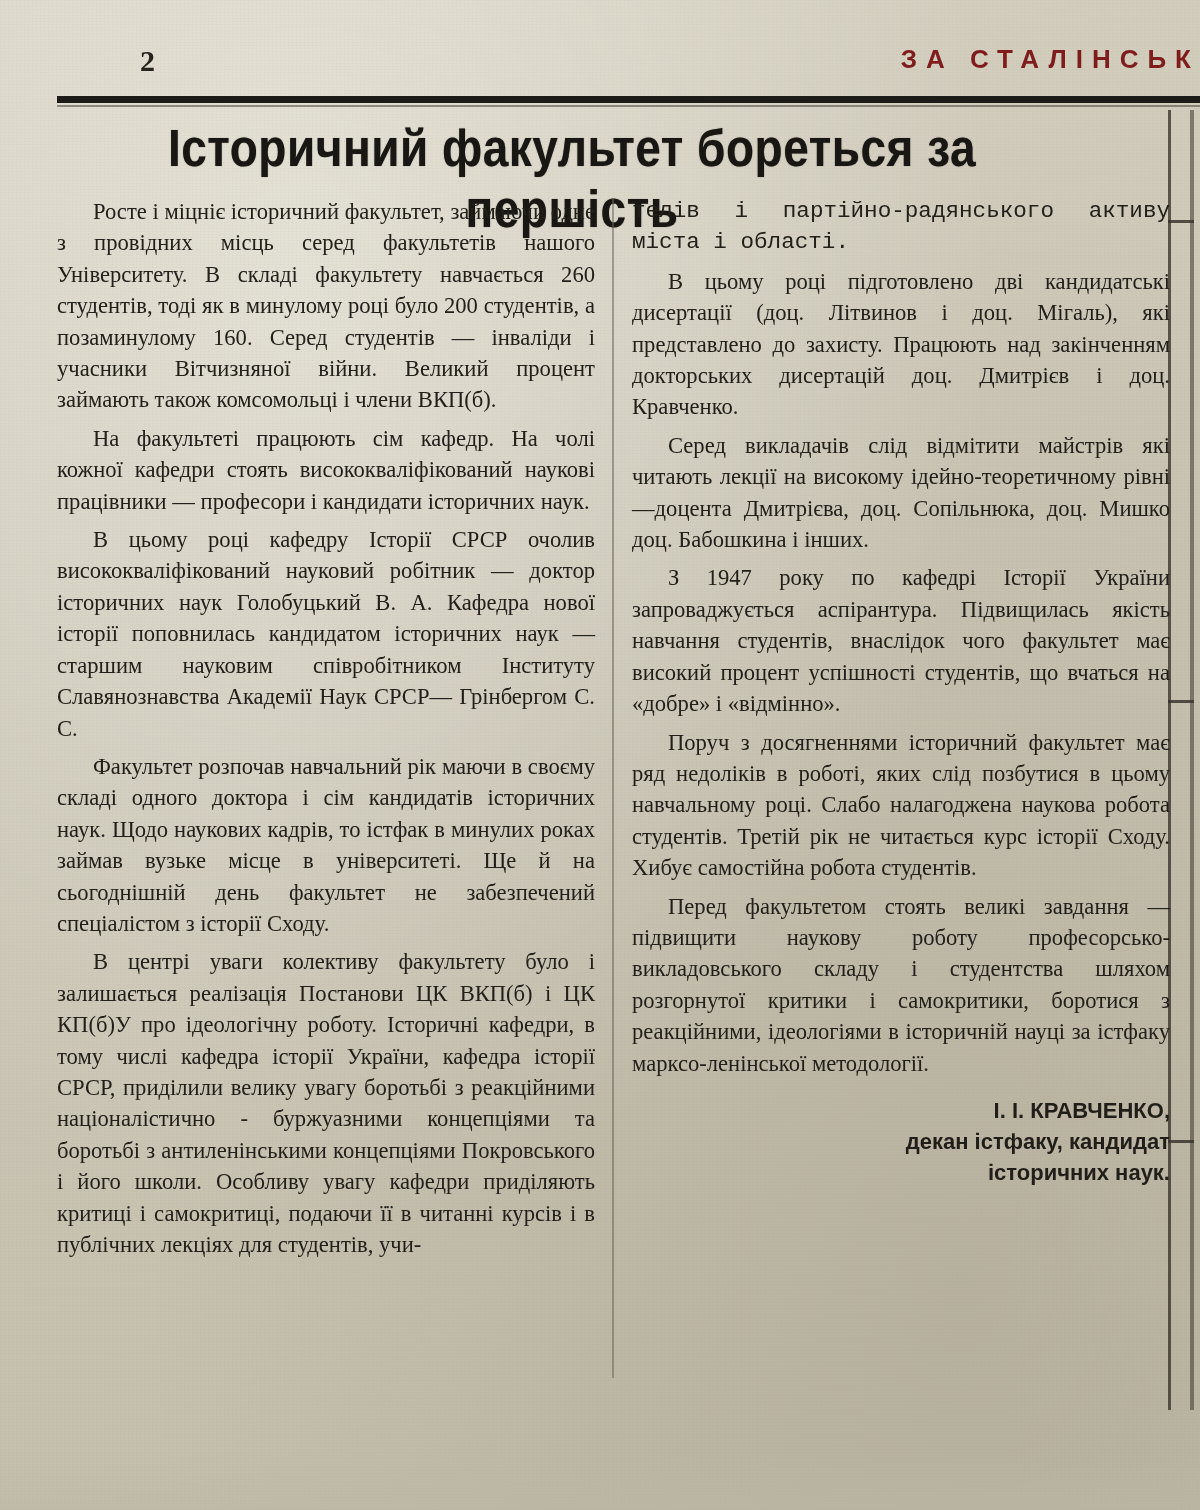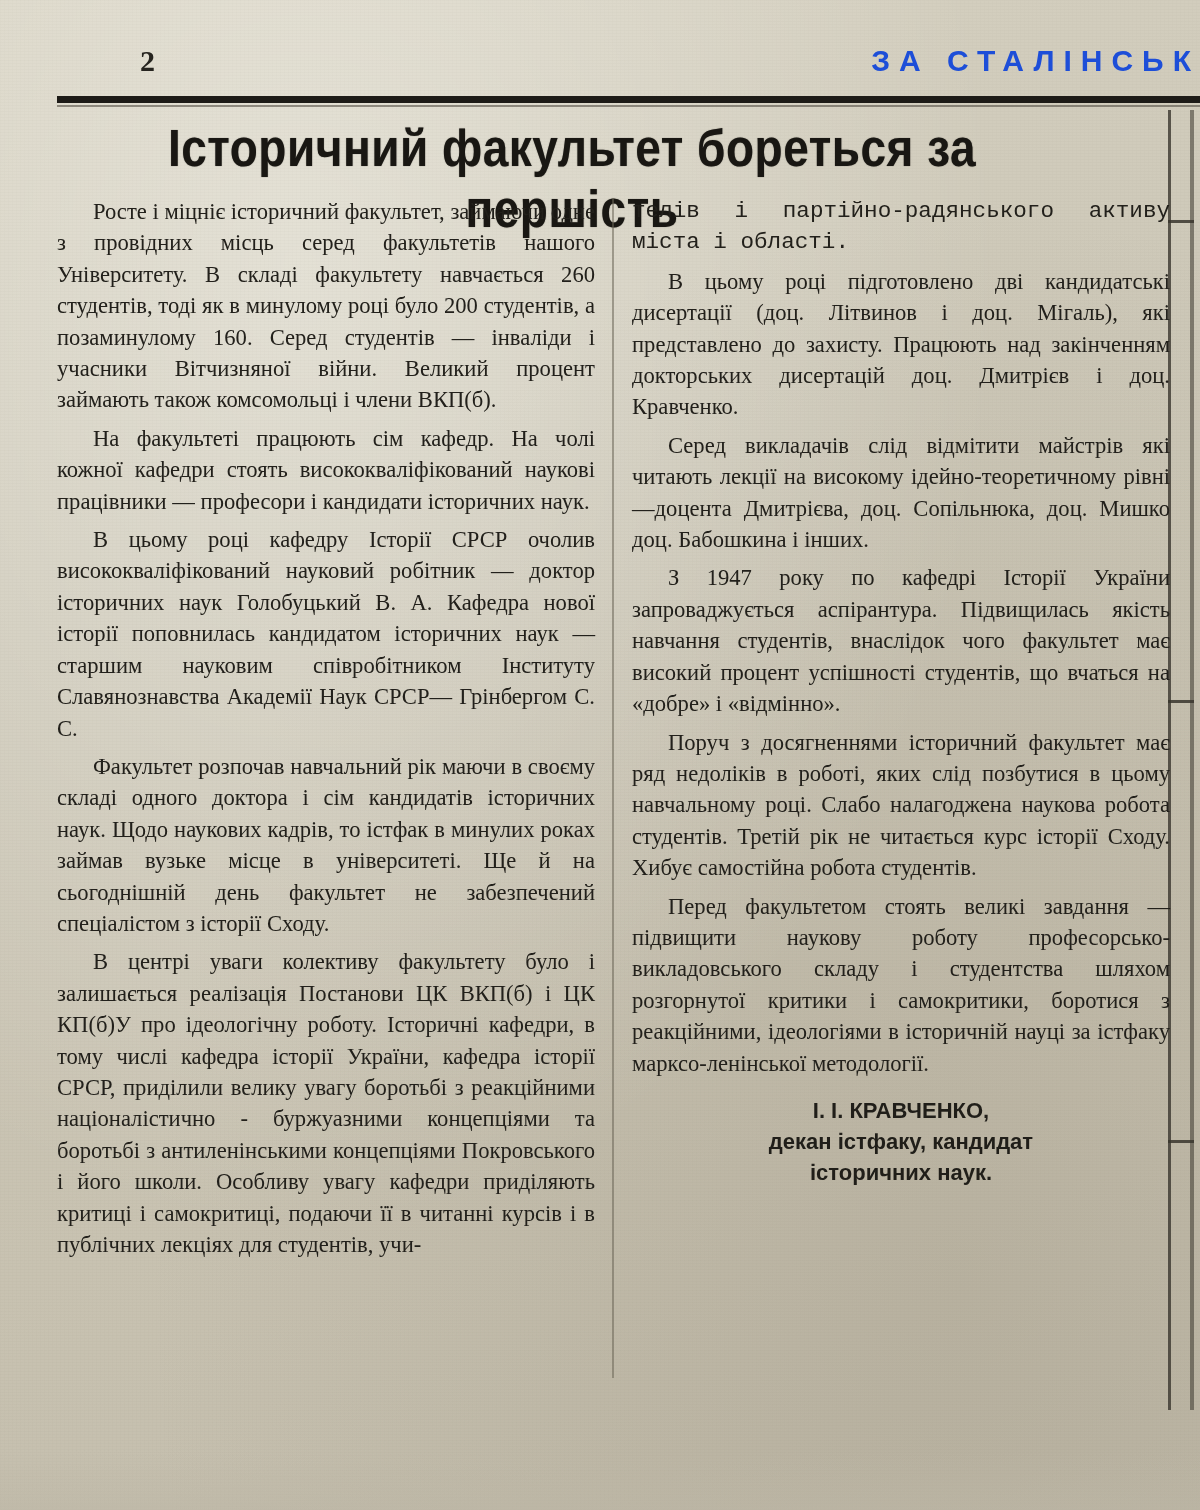--- a/index.html
+++ b/index.html
@@ -39,24 +39,24 @@
     font-family: "Liberation Serif", serif;
     font-size: 30px;
     font-weight: 700;
     color: #26241f;
   }
   .masthead-title {
     position: absolute;
     right: 0px;
     top: 44px;
     font-family: "Liberation Sans", sans-serif;
-    font-size: 30px;
+    font-size: 26px;
     font-weight: 700;
     letter-spacing: 9px;
-    color: #1d4ed8;
+    color: #7f1d1d;
     white-space: nowrap;
   }
 
   .rule-top {
     position: absolute;
     left: 57px;
     right: 0px;
     top: 96px;
     height: 7px;
     background: #1d1b17;
@@ -144,21 +144,21 @@
     position: absolute;
     left: 1168px;
     width: 26px;
     height: 3px;
     background: #3a362e;
     opacity: .85;
   }
 
   .signature {
     margin-top: 16px;
-    text-align: center;
+    text-align: right;
     font-family: "Liberation Sans", sans-serif;
     font-weight: 700;
     font-size: 22px;
     line-height: 31px;
     color: #201e19;
     text-indent: 0;
   }
   .signature div { text-indent: 0; }
 
   .fade-bottom {

